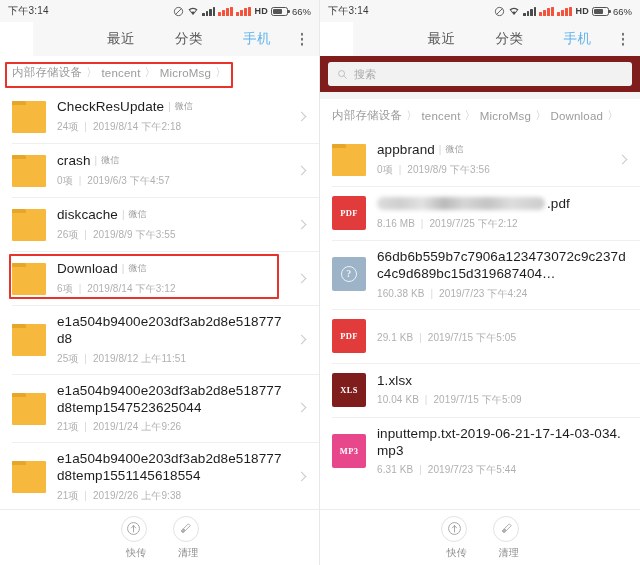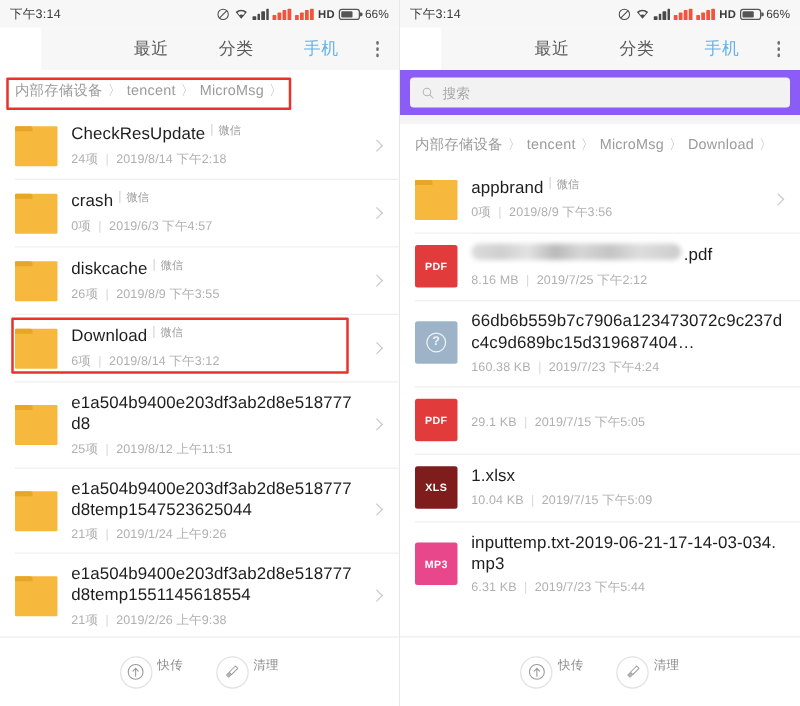--- a/index.html
+++ b/index.html
@@ -69,21 +69,21 @@
   .tab { font-size: 13.5px; color: #585858; letter-spacing: .5px; }
   .tab.active { color: #62b3ec; }
   .more-btn {
     position: absolute; right: 12px; top: 50%; transform: translateY(-50%);
     display: flex; flex-direction: column; gap: 2.5px; align-items: center;
     padding: 4px;
   }
   .more-btn i { width: 2.5px; height: 2.5px; border-radius: 50%; background: #707070; display:block; }
 
   
-  .searchwrap { padding: 6px 8px 6px 8px; background:#8b5cf6; flex:none; }
+  .searchwrap { padding: 6px 8px 6px 8px; background:#7f1d1d; flex:none; }
   .searchbar {
     height: 24px; background: #f2f2f2; border-radius: 3px;
     display: flex; align-items: center; gap: 6px; padding: 0 9px;
   }
   .search-ph { font-size: 11px; color: #a8a8a8; }
 
   .gap-strip { height: 7px; background: #f4f4f4; flex:none; }
 
   
   .crumbwrap { flex:none; position: relative; }
@@ -101,21 +101,21 @@
     display: flex; align-items: center;
     padding: 8px 10px 8px 12px;
     min-height: 54px;
     position: relative;
     background: #fff;
   }
   .row + .row::before {
     content:""; position:absolute; left:12px; right:0; top:0;
     height:1px; background:#efefef;
   }
-  .ico { flex: none; width: 34px; height: 34px; margin-right: 11px; position: relative; }
+  .ico { flex: none; width: 34px; height: 34px; margin-right: 11px; position: relative; font-family: Liberation Serif, serif; }
 
   .folder {
     width: 34px; height: 32px; background: #f6b93e; border-radius: 1px;
     position: relative; margin-top: 2px;
   }
   .folder::before {
     content:""; position:absolute; left:0; top:0; width: 14px; height: 4px;
     background: #e8a628; border-radius: 1px 2px 0 0;
   }
 
@@ -124,21 +124,21 @@
     display:flex; align-items:center; justify-content:center;
     font-size: 8.5px; font-weight: 700; color:#fff; letter-spacing:.3px;
   }
   .qmark {
     width: 16px; height: 16px; border: 1.4px solid #eef2f6; border-radius: 50%;
     display:flex; align-items:center; justify-content:center;
     font-size: 10px; font-weight: 700; color:#eef2f6; line-height:1;
   }
 
   .meta { flex: 1 1 auto; min-width: 0; }
-  .namerow { display: flex; align-items: flex-start; }
+  .namerow { display: flex; align-items: center; }
   .name {
     font-size: 13.5px; color: #1d1d1d; line-height: 1.28;
     word-break: break-all; letter-spacing: .1px;
   }
   .tagsep { color: #d2d2d2; margin: 0 4px; font-size: 10px; flex:none; }
   .tag { font-size: 9px; color: #9a9a9a; flex:none; }
   .sub { font-size: 10px; color: #b0b0b0; margin-top: 4px; letter-spacing: .1px; }
   .sub .bar { color: #d8d8d8; margin: 0 3px; }
 
   .chev {
@@ -160,21 +160,21 @@
     filter: blur(2.2px);
     margin-right: 2px;
   }
 
   
   .bottombar {
     flex: none; height: 56px; background: #fff;
     border-top: 1px solid #ececec;
     display: flex; align-items: center; justify-content: center; gap: 26px;
   }
-  .bb-item { display:flex; flex-direction:row; align-items:flex-start; gap:4px; }
+  .bb-item { display:flex; flex-direction:column; align-items:flex-end; gap:4px; }
   .bb-circle {
     width: 26px; height: 26px; border-radius: 50%;
     border: 1px solid #e2e2e2;
     display:flex; align-items:center; justify-content:center;
   }
   .bb-label { font-size: 10px; color: #8c8c8c; letter-spacing:.3px; }
 
   
   .annot {
     position: absolute; border: 2px solid #e8332a;

